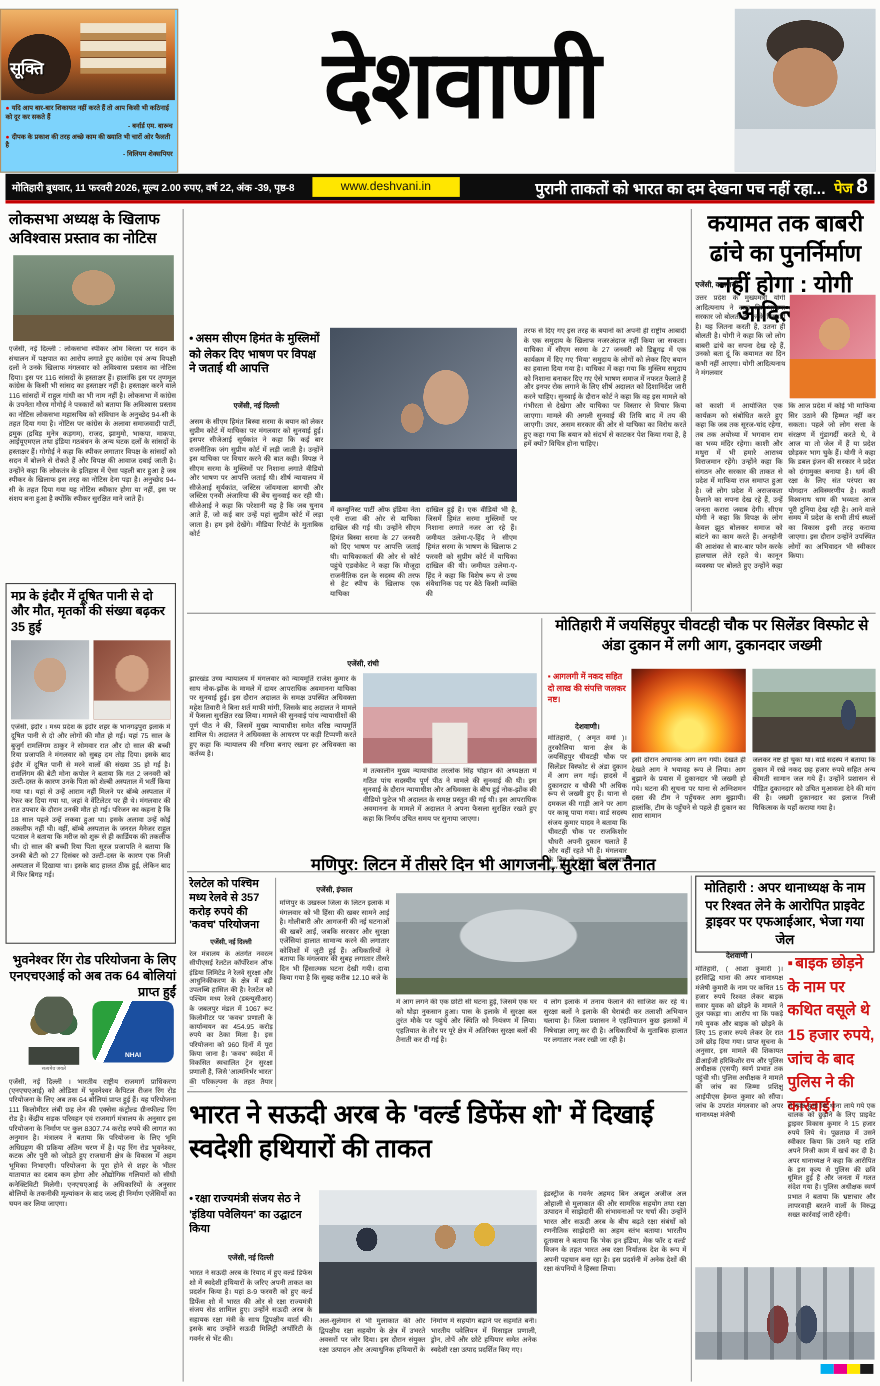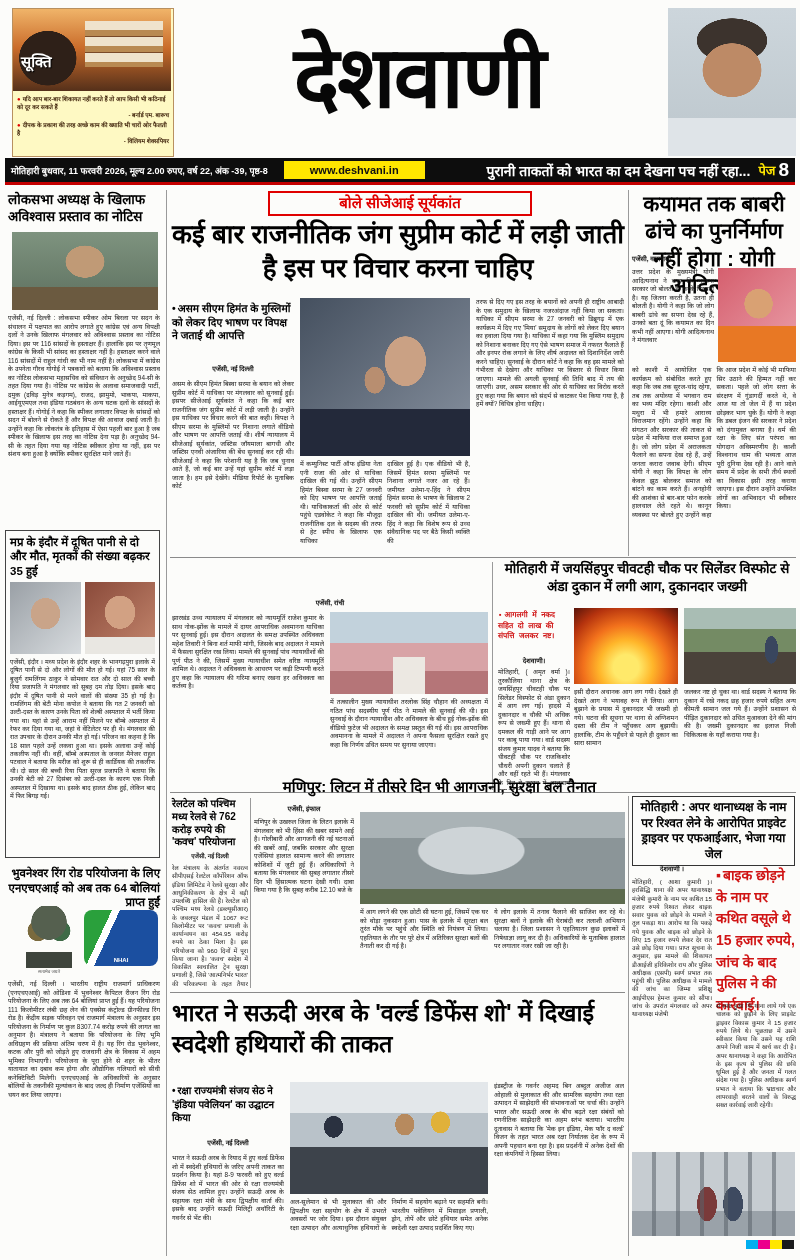--- a/index.html
+++ b/index.html
@@ -14,40 +14,40 @@
   .center{text-align:center;}
   .qdot{color:#e00000;margin-right:2px;}
   .bullet-sq{margin-right:2px;}
   .nowrap{white-space:nowrap;}
 </style>
 </head>
 <body>
 
 <div id="page">
 
-  <div class="abs" style="left:12px;top:8px;width:160px;height:147px;border:1px solid #b89060;background:#fef9c3;">
+  <div class="abs" style="left:0;top:8px;width:160px;height:147px;border:1px solid #b89060;background:#7dd3fc;">
     <div class="abs" style="left:0;top:0;width:158px;height:82px;background:radial-gradient(ellipse 30% 55% at 22% 60%, #2e2018 0 60%, transparent 61%), linear-gradient(180deg,#f0b469 0%,#c96b2a 48%,#55301a 100%);">
       <div class="abs" style="right:8px;top:12px;width:78px;height:46px;background:repeating-linear-gradient(180deg,#efe3cc 0 9px,#b98a52 9px 15px,#7a4a28 15px 16px);"></div>
       <div class="abs" style="left:8px;top:42px;color:#fff;font-weight:bold;font-size:15px;text-shadow:1px 1px 1px #000;">सूक्ति</div>
     </div>
     <div class="abs" style="left:4px;top:86px;width:152px;font-size:6px;line-height:1.35;color:#3a1d05;font-weight:bold;">
       <div><span class="qdot">●</span><span>यदि आप बार-बार शिकायत नहीं करते हैं तो आप किसी भी कठिनाई को दूर कर सकते हैं</span></div>
       <div class="center" style="text-align:right;">- बर्नार्ड एम. बारूच</div>
       <div style="margin-top:2px;"><span class="qdot">●</span><span>दीपक के प्रकाश की तरह अच्छे काम की ख्याति भी चारों ओर फैलती है</span></div>
       <div class="center" style="text-align:right;">- विलियम शेक्सपियर</div>
     </div>
   </div>
 
   <div class="abs" style="left:175px;top:2px;width:488px;height:152px;font-size:86px;font-weight:bold;color:#070707;text-align:center;line-height:150px;letter-spacing:-2px;">देशवाणी</div>
 
   <div class="ph" style="left:668px;top:8px;width:128px;height:148px;background:radial-gradient(ellipse 38% 30% at 50% 42%, #bd8a66 0 60%, transparent 61%), radial-gradient(ellipse 44% 24% at 50% 22%, #3c332d 0 62%, transparent 63%), linear-gradient(0deg,#dfe4e8 0 26%, transparent 26%), linear-gradient(180deg,#cdd6dc 0%,#bcc6cc 100%);"></div>
 
   <div class="abs" style="left:5px;top:158px;width:790px;height:24px;background:#0d0d0d;display:flex;align-items:center;">
     <span class="nowrap" style="color:#fff;font-weight:bold;font-size:9px;padding-left:6px;">मोतिहारी  बुधवार, 11 फरवरी 2026, मूल्य 2.00 रुपए, वर्ष 22, अंक -39, पृष्ठ-8</span>
-    <span class="nowrap" style="background:#ffe600;color:#101010;font-weight:bold;font-size:11px;padding:3px 26px;margin-left:16px;">www.deshvani.in</span>
+    <span class="nowrap" style="background:#ffe600;color:#101010;font-weight:normal;font-size:11px;padding:3px 26px;margin-left:16px;">www.deshvani.in</span>
     <span class="nowrap" style="color:#fff;font-weight:bold;font-size:14px;margin-left:auto;">पुरानी ताकतों को भारत का दम देखना पच नहीं रहा...</span>
     <span class="nowrap" style="color:#ffe600;font-weight:bold;font-size:13px;margin-left:8px;">पेज</span>
     <span class="nowrap" style="color:#fff;font-weight:bold;font-size:19px;margin:0 6px 0 3px;">8</span>
   </div>
   <div class="abs" style="left:5px;top:182px;width:790px;height:3px;background:#c40000;"></div>
 
   <div class="abs rule-v" style="left:166px;top:190px;height:1066px;"></div>
   <div class="abs rule-v" style="left:628px;top:190px;height:366px;"></div>
   <div class="abs rule-h" style="left:170px;top:557px;width:626px;"></div>
   <div class="abs rule-v" style="left:492px;top:562px;height:228px;"></div>
@@ -70,24 +70,20 @@
   </div>
 
   <div class="abs hl" style="left:8px;top:866px;width:152px;font-size:11.5px;line-height:1.28;text-align:right;">भुवनेश्वर रिंग रोड परियोजना के लिए एनएचएआई को अब तक 64 बोलियां प्राप्त हुईं</div>
   <div class="abs" style="left:26px;top:906px;width:46px;height:62px;background:radial-gradient(circle at 50% 26%, #55604f 0 34%, transparent 35%), radial-gradient(circle at 26% 40%, #7a6a3e 0 20%, transparent 21%), radial-gradient(circle at 74% 40%, #3e6a46 0 20%, transparent 21%), linear-gradient(0deg,#3e443c 0 26%, transparent 26%);"></div>
   <div class="abs center" style="left:18px;top:968px;width:62px;font-size:4.5px;color:#555;">सत्यमेव जयते</div>
   <div class="abs" style="left:84px;top:910px;width:74px;height:56px;border-radius:8px;background:linear-gradient(115deg,#2aa03c 0 28%, #ffffff 28% 36%, #1b4fa0 36%);">
     <div class="center" style="position:absolute;bottom:3px;width:100%;color:#fff;font-size:6px;font-weight:bold;">NHAI</div>
   </div>
   <div class="abs body-txt" style="left:8px;top:980px;width:152px;height:274px;">एजेंसी, नई दिल्ली । भारतीय राष्ट्रीय राजमार्ग प्राधिकरण (एनएचएआई) को ओडिशा में भुवनेश्वर कैपिटल रीजन रिंग रोड परियोजना के लिए अब तक 64 बोलियां प्राप्त हुई हैं। यह परियोजना 111 किलोमीटर लंबी छह लेन की एक्सेस कंट्रोल्ड ग्रीनफील्ड रिंग रोड है। केंद्रीय सड़क परिवहन एवं राजमार्ग मंत्रालय के अनुसार इस परियोजना के निर्माण पर कुल 8307.74 करोड़ रुपये की लागत का अनुमान है। मंत्रालय ने बताया कि परियोजना के लिए भूमि अधिग्रहण की प्रक्रिया अंतिम चरण में है। यह रिंग रोड भुवनेश्वर, कटक और पुरी को जोड़ते हुए राजधानी क्षेत्र के विकास में अहम भूमिका निभाएगी। परियोजना के पूरा होने से शहर के भीतर यातायात का दबाव कम होगा और औद्योगिक गलियारों को सीधी कनेक्टिविटी मिलेगी। एनएचएआई के अधिकारियों के अनुसार बोलियों के तकनीकी मूल्यांकन के बाद जल्द ही निर्माण एजेंसियों का चयन कर लिया जाएगा।</div>
 
-  <div class="abs center" style="left:268px;top:191px;width:260px;height:21px;border:2px solid #e00000;line-height:20px;">
-    <span style="color:#e00000;font-weight:bold;font-size:15px;">बोले सीजेआई सूर्यकांत</span>
-  </div>
-  <div class="abs hl center" style="left:172px;top:218px;width:452px;font-size:26px;font-weight:800;line-height:1.3;">कई बार राजनीतिक जंग सुप्रीम कोर्ट में लड़ी जाती है इस पर विचार करना चाहिए</div>
   <div class="abs hl" style="left:172px;top:302px;width:122px;font-size:10.5px;line-height:1.3;">
     <span class="bullet-sq">•</span><span>असम सीएम हिमंत के मुस्लिमों को लेकर दिए भाषण पर विपक्ष ने जताई थी आपत्ति</span>
   </div>
   <div class="abs byline" style="left:172px;top:364px;width:122px;">एजेंसी, नई दिल्ली</div>
   <div class="abs body-txt" style="left:172px;top:380px;width:122px;height:174px;">असम के सीएम हिमंत बिस्वा सरमा के बयान को लेकर सुप्रीम कोर्ट में याचिका पर मंगलवार को सुनवाई हुई। इसपर सीजेआई सूर्यकांत ने कहा कि कई बार राजनीतिक जंग सुप्रीम कोर्ट में लड़ी जाती है। उन्होंने इस याचिका पर विचार करने की बात कही। विपक्ष ने सीएम सरमा के मुस्लिमों पर निशाना लगाते वीडियो और भाषण पर आपत्ति जताई थी। शीर्ष न्यायालय में सीजेआई सूर्यकांत, जस्टिस जॉयमाला बागची और जस्टिस एनवी अंजारिया की बेंच सुनवाई कर रही थी। सीजेआई ने कहा कि परेशानी यह है कि जब चुनाव आते हैं, जो कई बार उन्हें यहां सुप्रीम कोर्ट में लड़ा जाता है। हम इसे देखेंगे। मीडिया रिपोर्ट के मुताबिक कोर्ट</div>
   <div class="ph" style="left:300px;top:298px;width:170px;height:158px;background:radial-gradient(ellipse 20% 26% at 62% 40%, #caa184 0 60%, transparent 61%), radial-gradient(ellipse 10% 14% at 44% 52%, #b88e70 0 60%, transparent 61%), linear-gradient(0deg,#23293a 0 30%, transparent 30%), linear-gradient(135deg,#45505f,#8892a0);"></div>
   <div class="abs body-txt" style="left:300px;top:460px;width:82px;height:95px;">में कम्युनिस्ट पार्टी ऑफ इंडिया नेता एनी राजा की ओर से याचिका दाखिल की गई थी। उन्होंने सीएम हिमंत बिस्वा सरमा के 27 जनवरी को दिए भाषण पर आपत्ति जताई थी। याचिकाकर्ता की ओर से कोर्ट पहुंचे एडवोकेट ने कहा कि मौजूदा राजनीतिक दल के सदस्य की तरफ से हेट स्पीच के खिलाफ एक याचिका</div>
   <div class="abs body-txt" style="left:387px;top:460px;width:83px;height:95px;">दाखिल हुई है। एक वीडियो भी है, जिसमें हिमंत सरमा मुस्लिमों पर निशाना लगाते नजर आ रहे हैं। जमीयत उलेमा-ए-हिंद ने सीएम हिमंत सरमा के भाषण के खिलाफ 2 फरवरी को सुप्रीम कोर्ट में याचिका दाखिल की थी। जमीयत उलेमा-ए-हिंद ने कहा कि विशेष रूप से उच्च संवैधानिक पद पर बैठे किसी व्यक्ति की</div>
   <div class="abs body-txt" style="left:476px;top:298px;width:148px;height:257px;">तरफ से दिए गए इस तरह के बयानों को अपनी ही राष्ट्रीय आबादी के एक समुदाय के खिलाफ नजरअंदाज नहीं किया जा सकता। याचिका में सीएम सरमा के 27 जनवरी को डिब्रूगढ़ में एक कार्यक्रम में दिए गए 'मिया' समुदाय के लोगों को लेकर दिए बयान का हवाला दिया गया है। याचिका में कहा गया कि मुस्लिम समुदाय को निशाना बनाकर दिए गए ऐसे भाषण समाज में नफरत फैलाते हैं और इनपर रोक लगाने के लिए शीर्ष अदालत को दिशानिर्देश जारी करने चाहिए। सुनवाई के दौरान कोर्ट ने कहा कि वह इस मामले को गंभीरता से देखेगा और याचिका पर विस्तार से विचार किया जाएगा। मामले की अगली सुनवाई की तिथि बाद में तय की जाएगी। उधर, असम सरकार की ओर से याचिका का विरोध करते हुए कहा गया कि बयान को संदर्भ से काटकर पेश किया गया है, है हमें क्यों? विचित्र होना चाहिए।</div>
 
@@ -98,31 +94,31 @@
   <div class="abs body-txt" style="left:632px;top:366px;width:164px;height:190px;column-count:2;column-gap:5px;">को काशी में आयोजित एक कार्यक्रम को संबोधित करते हुए कहा कि जब तक सूरज-चांद रहेगा, तब तक अयोध्या में भगवान राम का भव्य मंदिर रहेगा। काशी और मथुरा में भी हमारे आराध्य विराजमान रहेंगे। उन्होंने कहा कि संगठन और सरकार की ताकत से प्रदेश में माफिया राज समाप्त हुआ है। जो लोग प्रदेश में अराजकता फैलाने का सपना देख रहे हैं, उन्हें जनता करारा जवाब देगी। सीएम योगी ने कहा कि विपक्ष के लोग केवल झूठ बोलकर समाज को बांटने का काम करते हैं। अनहोनी की आशंका से बार-बार फोन करके हालचाल लेते रहते थे। कानून व्यवस्था पर बोलते हुए उन्होंने कहा कि आज प्रदेश में कोई भी माफिया सिर उठाने की हिम्मत नहीं कर सकता। पहले जो लोग सत्ता के संरक्षण में गुंडागर्दी करते थे, वे आज या तो जेल में हैं या प्रदेश छोड़कर भाग चुके हैं। योगी ने कहा कि डबल इंजन की सरकार ने प्रदेश को दंगामुक्त बनाया है। धर्म की रक्षा के लिए संत परंपरा का योगदान अविस्मरणीय है। काशी विश्वनाथ धाम की भव्यता आज पूरी दुनिया देख रही है। आने वाले समय में प्रदेश के सभी तीर्थ स्थलों का विकास इसी तरह कराया जाएगा। इस दौरान उन्होंने उपस्थित लोगों का अभिवादन भी स्वीकार किया।</div>
 
   <div class="abs byline" style="left:172px;top:598px;width:316px;">एजेंसी, रांची</div>
   <div class="abs body-txt" style="left:172px;top:614px;width:152px;height:176px;">झारखंड उच्च न्यायालय में मंगलवार को न्यायमूर्ति राजेश कुमार के साथ नोक-झोंक के मामले में दायर आपराधिक अवमानना याचिका पर सुनवाई हुई। इस दौरान अदालत के समक्ष उपस्थित अधिवक्ता महेश तिवारी ने बिना शर्त माफी मांगी, जिसके बाद अदालत ने मामले में फैसला सुरक्षित रख लिया। मामले की सुनवाई पांच न्यायाधीशों की पूर्ण पीठ ने की, जिसमें मुख्य न्यायाधीश समेत वरिष्ठ न्यायमूर्ति शामिल थे। अदालत ने अधिवक्ता के आचरण पर कड़ी टिप्पणी करते हुए कहा कि न्यायालय की गरिमा बनाए रखना हर अधिवक्ता का कर्तव्य है।</div>
   <div class="ph" style="left:330px;top:612px;width:158px;height:82px;background:linear-gradient(0deg,#b57578 0 28%, #d8a3a6 28% 62%, #c2d2dc 62%);">
     <div style="position:absolute;left:40%;bottom:0;width:20%;height:45%;background:#ece8e2;"></div>
   </div>
   <div class="abs body-txt" style="left:330px;top:698px;width:158px;height:92px;">में तत्कालीन मुख्य न्यायाधीश तरलोक सिंह चौहान की अध्यक्षता में गठित पांच सदस्यीय पूर्ण पीठ ने मामले की सुनवाई की थी। इस सुनवाई के दौरान न्यायाधीश और अधिवक्ता के बीच हुई नोक-झोंक की वीडियो फुटेज भी अदालत के समक्ष प्रस्तुत की गई थी। इस आपराधिक अवमानना के मामले में अदालत ने अपना फैसला सुरक्षित रखते हुए कहा कि निर्णय उचित समय पर सुनाया जाएगा।</div>
 
   <div class="abs hl center" style="left:498px;top:560px;width:298px;font-size:13.5px;line-height:1.3;">मोतिहारी में जयसिंहपुर चीवटही चौक पर सिलेंडर विस्फोट से अंडा दुकान में लगी आग, दुकानदार जख्मी</div>
-  <div class="abs" style="left:498px;top:610px;width:72px;font-size:7.5px;font-weight:bold;color:#d01414;line-height:1.4;font-family:Liberation Mono, monospace;">
+  <div class="abs" style="left:498px;top:610px;width:72px;font-size:7.5px;font-weight:bold;color:#d01414;line-height:1.4;">
     <span class="bullet-sq">▪</span><span>आगलगी में नकद सहित दो लाख की संपत्ति जलकर नष्ट।</span>
   </div>
   <div class="abs byline" style="left:498px;top:656px;width:72px;">देशवाणी।</div>
   <div class="abs body-txt" style="left:498px;top:668px;width:72px;height:122px;">मोतिहारी, ( अमृत वर्मा )। तुरकौलिया थाना क्षेत्र के जयसिंहपुर चीवटही चौक पर सिलेंडर विस्फोट से अंडा दुकान में आग लग गई। हादसे में दुकानदार व चौकी भी अधिक रूप से जख्मी हुए हैं। थाना से दमकल की गाड़ी आने पर आग पर काबू पाया गया। वार्ड सदस्य संजय कुमार यादव ने बताया कि चीवटही चौक पर राजकिशोर चौधरी अपनी दुकान चलाते हैं और वहीं रहते भी हैं। मंगलवार के दिन वे दुकान में आलूचाप बना रहे थे,</div>
   <div class="ph" style="left:574px;top:608px;width:104px;height:76px;background:radial-gradient(circle at 50% 78%, #ffe96a 0 16%, #ffb62a 34%, #f2711c 54%, #b5330e 78%, #57140a 100%);"></div>
   <div class="ph" style="left:684px;top:608px;width:112px;height:76px;background:radial-gradient(ellipse 10% 30% at 78% 55%, #39465e 0 60%, transparent 61%), linear-gradient(0deg,#4a423a 0 42%, #748b64 42% 72%, #a9bdb4 72%);"></div>
   <div class="abs body-txt" style="left:574px;top:688px;width:104px;height:102px;">इसी दौरान अचानक आग लग गयी। देखते ही देखते आग ने भयावह रूप ले लिया। आग बुझाने के प्रयास में दुकानदार भी जख्मी हो गये। घटना की सूचना पर थाना से अग्निशमन दस्ता की टीम ने पहुँचकर आग बुझायी। हालांकि, टीम के पहुँचने से पहले ही दुकान का सारा सामान</div>
   <div class="abs body-txt" style="left:684px;top:688px;width:112px;height:102px;">जलकर नष्ट हो चुका था। वार्ड सदस्य ने बताया कि दुकान में रखे नकद छह हजार रुपये सहित अन्य कीमती सामान जल गये हैं। उन्होंने प्रशासन से पीड़ित दुकानदार को उचित मुआवजा देने की मांग की है। जख्मी दुकानदार का इलाज निजी चिकित्सक के यहाँ कराया गया है।</div>
 
-  <div class="abs hl" style="left:172px;top:798px;width:76px;font-size:10px;line-height:1.28;">रेलटेल को पश्चिम मध्य रेलवे से 762 करोड़ रुपये की 'कवच' परियोजना</div>
+  <div class="abs hl" style="left:172px;top:798px;width:76px;font-size:10px;line-height:1.28;">रेलटेल को पश्चिम मध्य रेलवे से 357 करोड़ रुपये की 'कवच' परियोजना</div>
   <div class="abs byline" style="left:172px;top:852px;width:76px;font-size:6px;">एजेंसी, नई दिल्ली</div>
   <div class="abs body-txt" style="left:172px;top:864px;width:76px;height:124px;font-size:6.2px;">रेल मंत्रालय के अंतर्गत नवरत्न सीपीएसई रेलटेल कॉर्पोरेशन ऑफ इंडिया लिमिटेड ने रेलवे सुरक्षा और आधुनिकीकरण के क्षेत्र में बड़ी उपलब्धि हासिल की है। रेलटेल को पश्चिम मध्य रेलवे (डब्ल्यूसीआर) के जबलपुर मंडल में 1067 रूट किलोमीटर पर 'कवच' प्रणाली के कार्यान्वयन का 454.95 करोड़ रुपये का ठेका मिला है। इस परियोजना को 960 दिनों में पूरा किया जाना है। 'कवच' स्वदेश में विकसित स्वचालित ट्रेन सुरक्षा प्रणाली है, जिसे 'आत्मनिर्भर भारत' की परिकल्पना के तहत तैयार किया गया है।</div>
 
   <div class="abs hl center" style="left:254px;top:778px;width:371px;font-size:15px;line-height:1.25;">मणिपुर: लिटन में तीसरे दिन भी आगजनी, सुरक्षा बल तैनात</div>
   <div class="abs byline" style="left:254px;top:804px;width:100px;">एजेंसी, इंफाल</div>
   <div class="abs body-txt" style="left:254px;top:818px;width:100px;height:170px;">मणिपुर के उखरुल जिला के लिटन इलाके में मंगलवार को भी हिंसा की खबर सामने आई है। गोलीबारी और आगजनी की नई घटनाओं की खबरें आईं, जबकि सरकार और सुरक्षा एजेंसियां हालात सामान्य करने की लगातार कोशिशों में जुटी हुई हैं। अधिकारियों ने बताया कि मंगलवार की सुबह लगातार तीसरे दिन भी हिंसात्मक घटना देखी गयी। दावा किया गया है कि सुबह करीब 12.10 बजे के</div>
   <div class="ph" style="left:360px;top:812px;width:265px;height:92px;background:radial-gradient(ellipse 34% 44% at 42% 42%, #ced4d7 0 58%, transparent 60%), linear-gradient(0deg,#5d6b4e 0 16%, #8b9598 16% 72%, #aab3b6 72%);"></div>
   <div class="abs body-txt" style="left:360px;top:908px;width:128px;height:80px;">में आग लगने की एक छोटी सी घटना हुई, जिसमें एक घर को थोड़ा नुकसान हुआ। पास के इलाके में सुरक्षा बल तुरंत मौके पर पहुंचे और स्थिति को नियंत्रण में लिया। एहतियात के तौर पर पूरे क्षेत्र में अतिरिक्त सुरक्षा बलों की तैनाती कर दी गई है।</div>
   <div class="abs body-txt" style="left:494px;top:908px;width:131px;height:80px;">ये लोग इलाके में तनाव फैलाने की साजिश कर रहे थे। सुरक्षा बलों ने इलाके की घेराबंदी कर तलाशी अभियान चलाया है। जिला प्रशासन ने एहतियातन कुछ इलाकों में निषेधाज्ञा लागू कर दी है। अधिकारियों के मुताबिक हालात पर लगातार नजर रखी जा रही है।</div>
 

